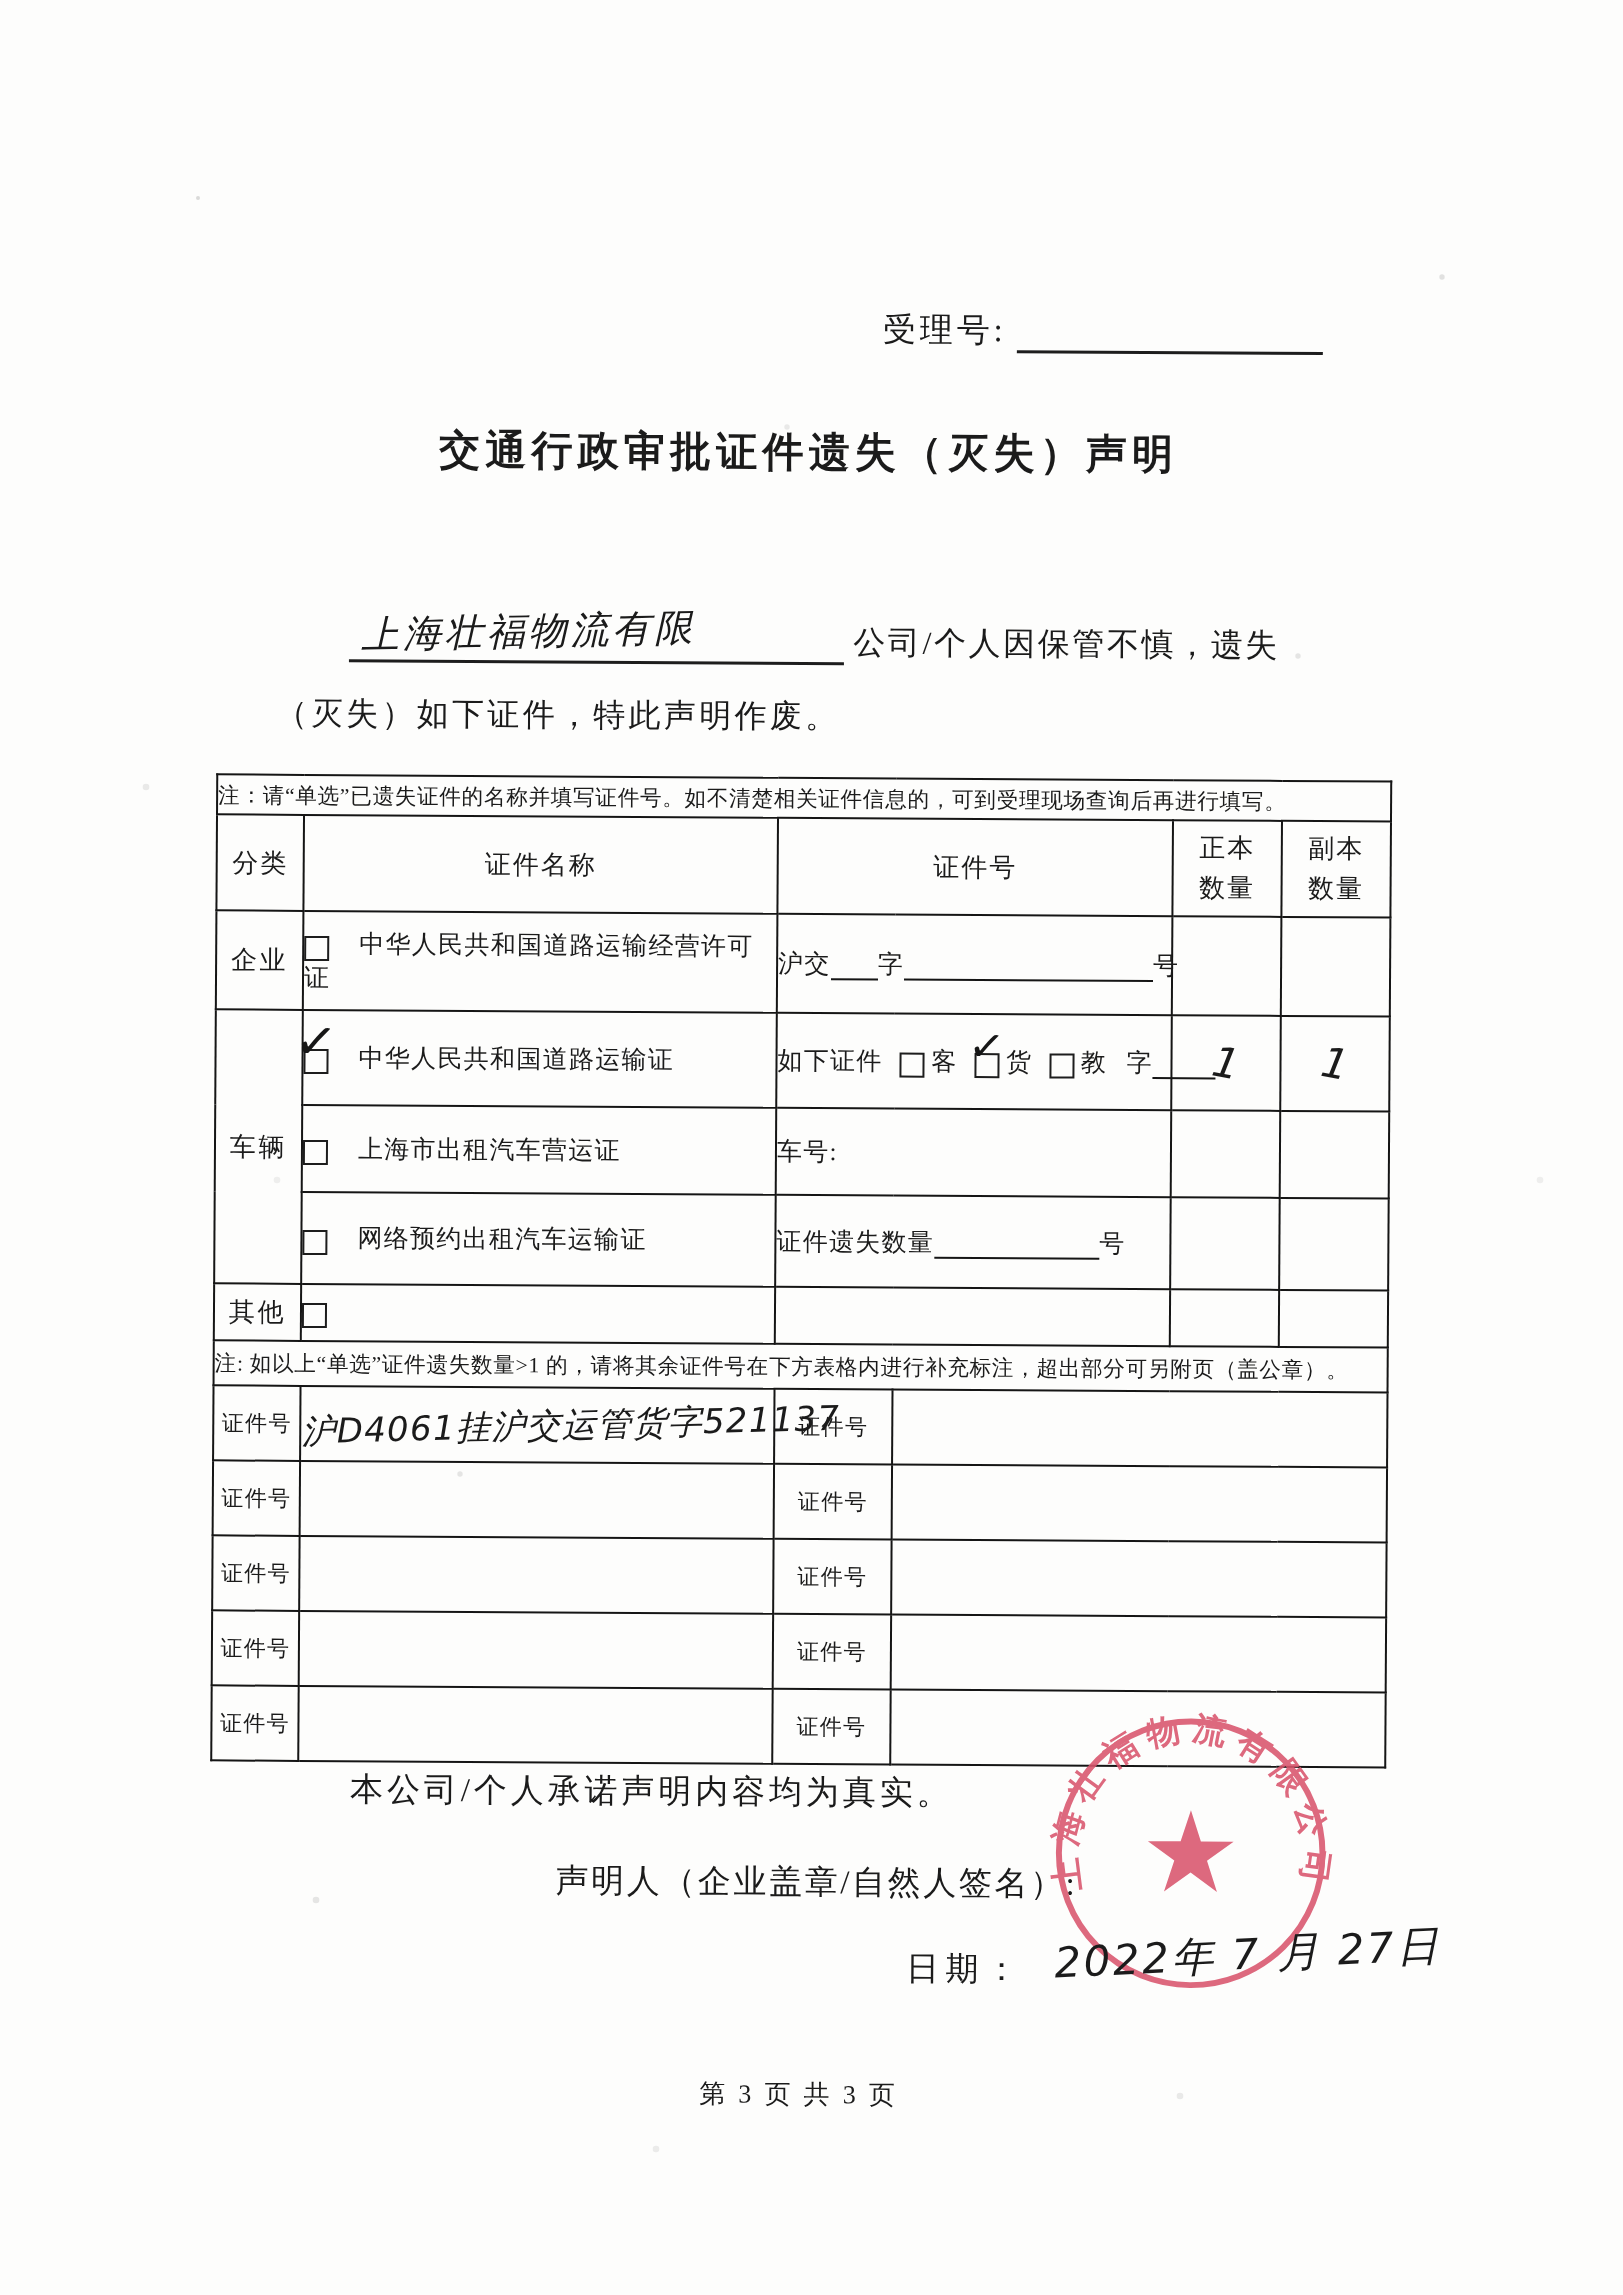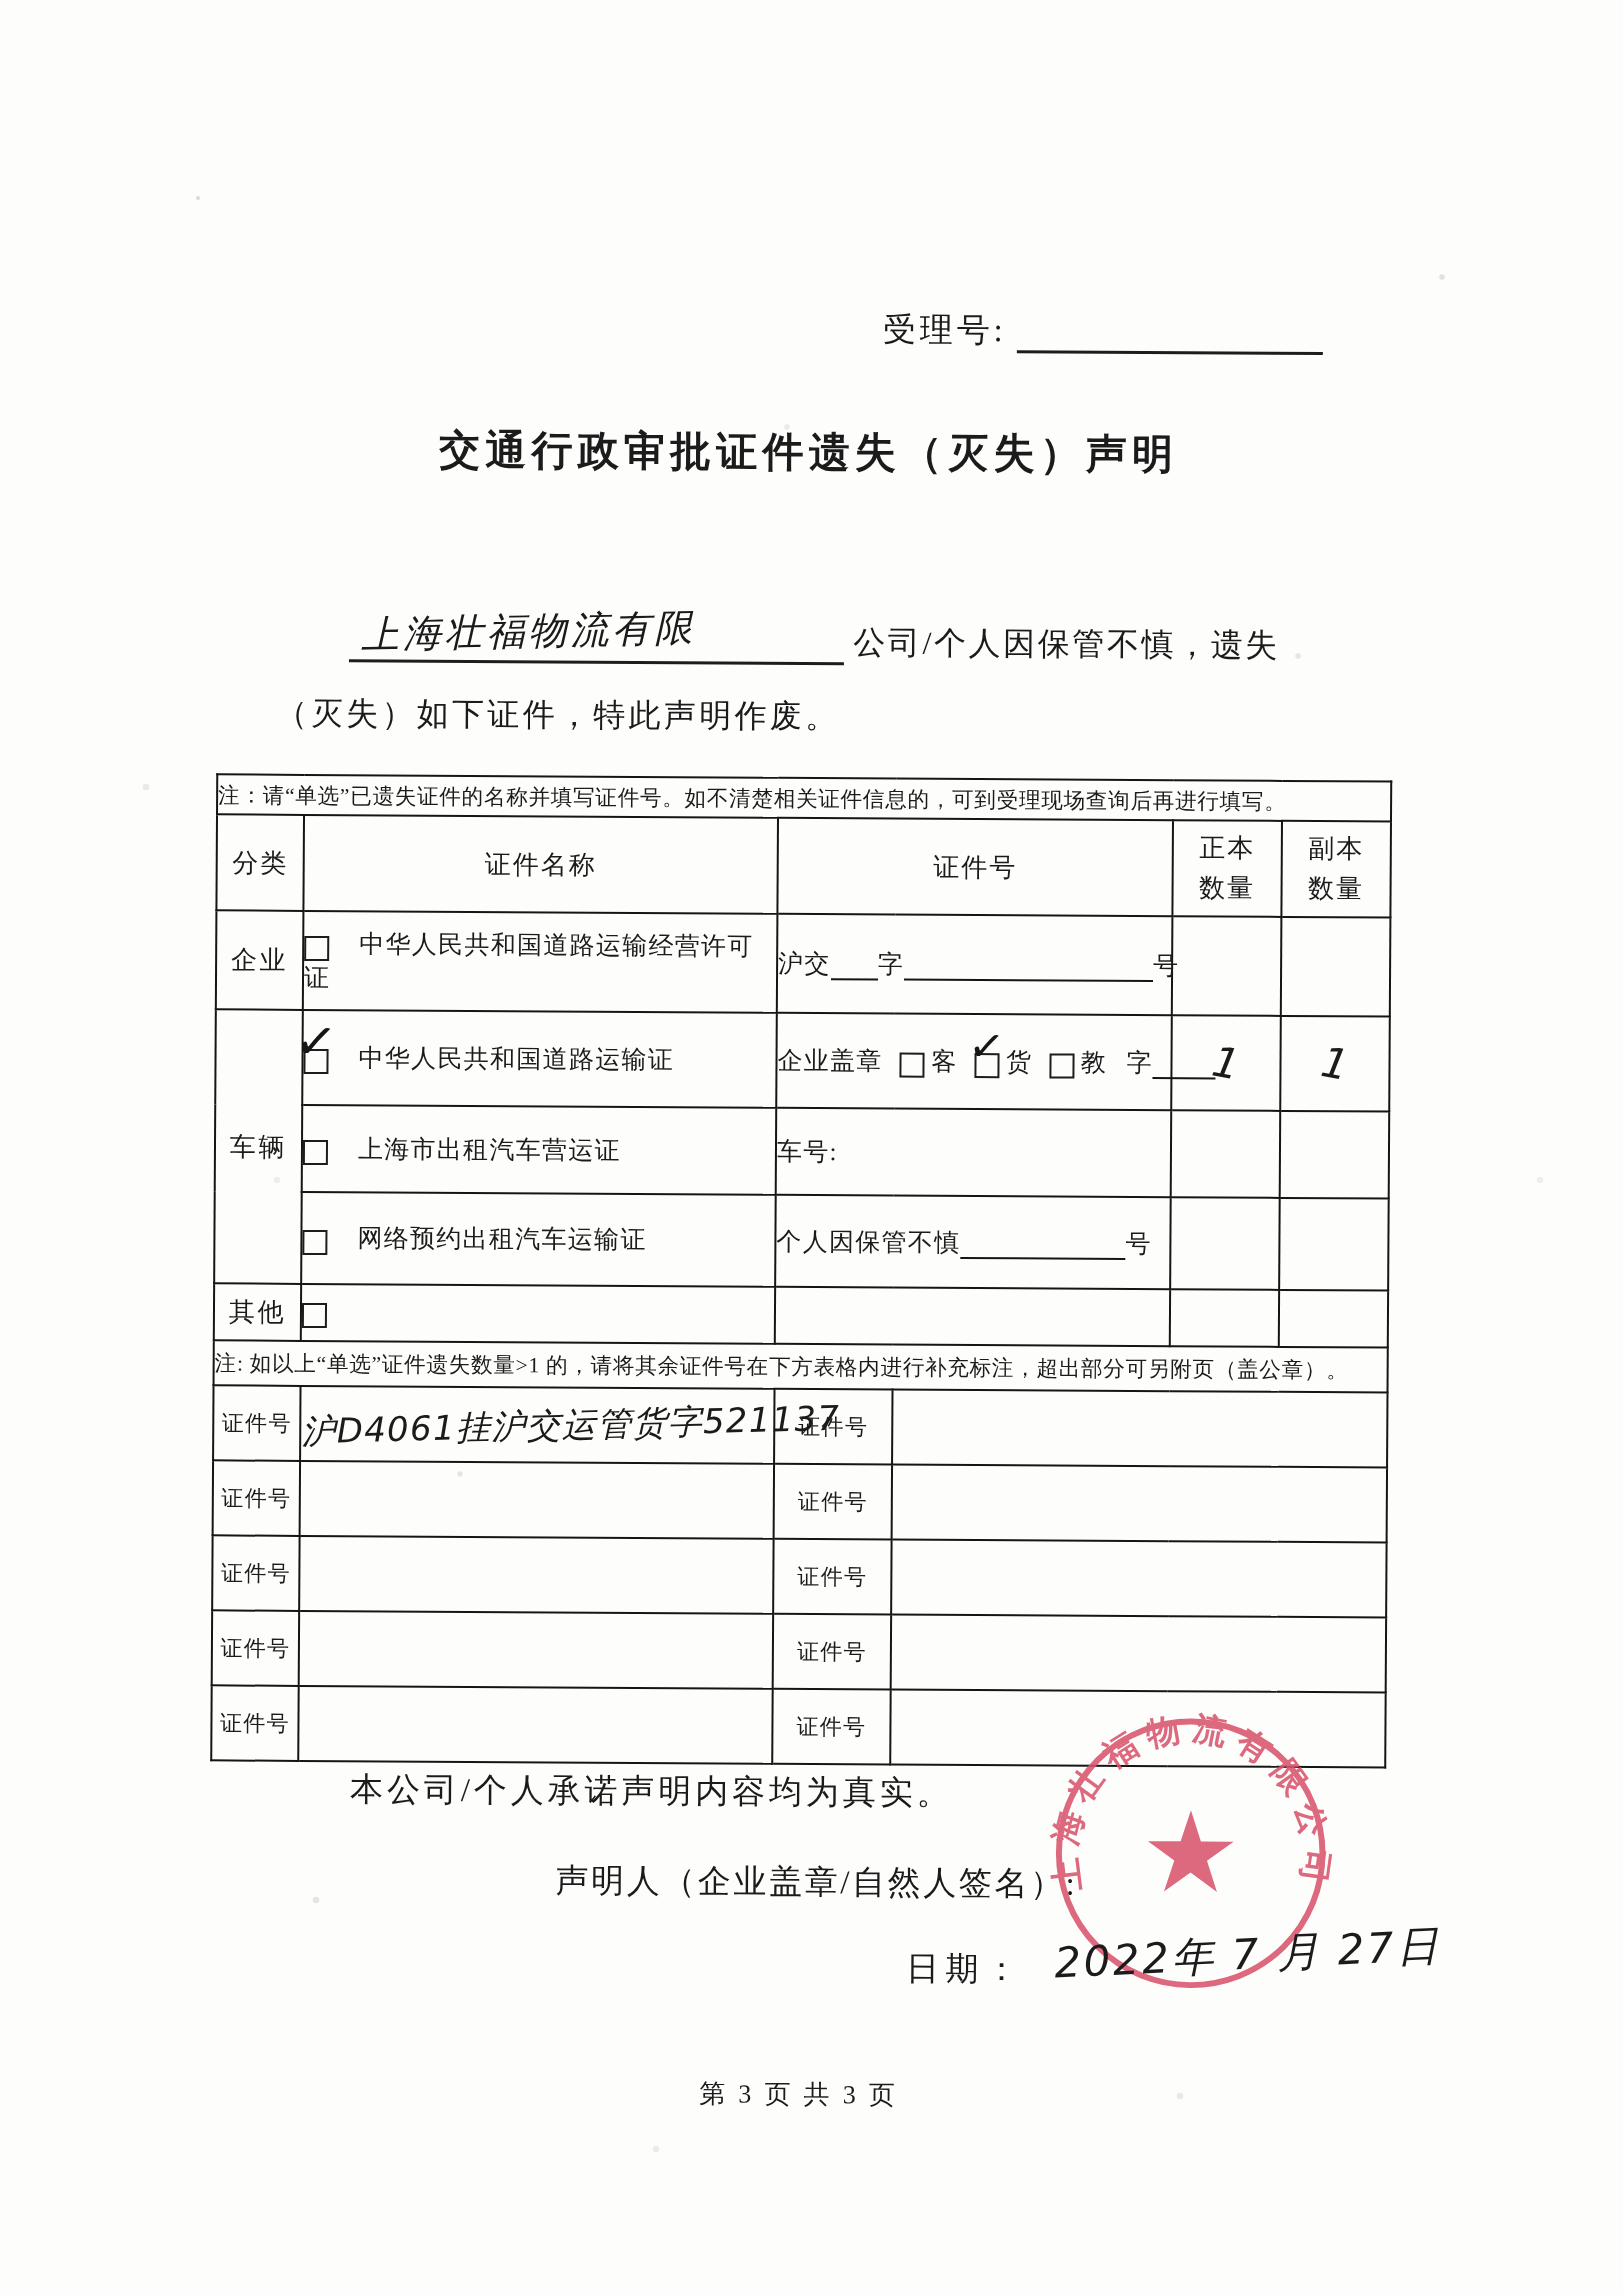--- a/index.html
+++ b/index.html
@@ -139,21 +139,21 @@
           <td class="qty-cell"></td>
           <td class="qty-cell"></td>
         </tr>
 
         <tr class="r4">
           <td class="cat" rowspan="3">车辆</td>
           <td class="name-cell">
             <span class="cbwrap cb-gap"><span class="cb"></span><span class="tick hand">✓</span></span><span>中华人民共和国道路运输证</span>
           </td>
           <td class="no-cell" colspan="2">
-            <span>企业盖章</span><span class="cbwrap opt"><span class="cb"></span></span><span>客</span><span class="cbwrap opt"><span class="cb"></span><span class="tick tick-sm hand">✓</span></span><span>货</span><span class="cbwrap opt"><span class="cb"></span></span><span>教</span>
+            <span>如下证件</span><span class="cbwrap opt"><span class="cb"></span></span><span>客</span><span class="cbwrap opt"><span class="cb"></span><span class="tick tick-sm hand">✓</span></span><span>货</span><span class="cbwrap opt"><span class="cb"></span></span><span>教</span>
             <span style="margin-left:11.8px;">字</span><span class="u u-xs"></span>
           </td>
           <td class="qty-cell">
             <span class="hand-num">1</span>
           </td>
           <td class="qty-cell">
             <span class="hand-num">1</span>
           </td>
         </tr>
 
@@ -166,21 +166,21 @@
           </td>
           <td class="qty-cell"></td>
           <td class="qty-cell"></td>
         </tr>
 
         <tr class="r6">
           <td class="name-cell">
             <span class="cbwrap cb-gap"><span class="cb"></span></span><span>网络预约出租汽车运输证</span>
           </td>
           <td class="no-cell" colspan="2">
-            <span>个人因保管不慎</span><span class="u u-md"></span><span>号</span>
+            <span>证件遗失数量</span><span class="u u-md"></span><span>号</span>
           </td>
           <td class="qty-cell"></td>
           <td class="qty-cell"></td>
         </tr>
 
         <tr class="r7">
           <td class="cat">其他</td>
           <td class="name-cell">
             <span class="cbwrap"><span class="cb"></span></span>
           </td>

